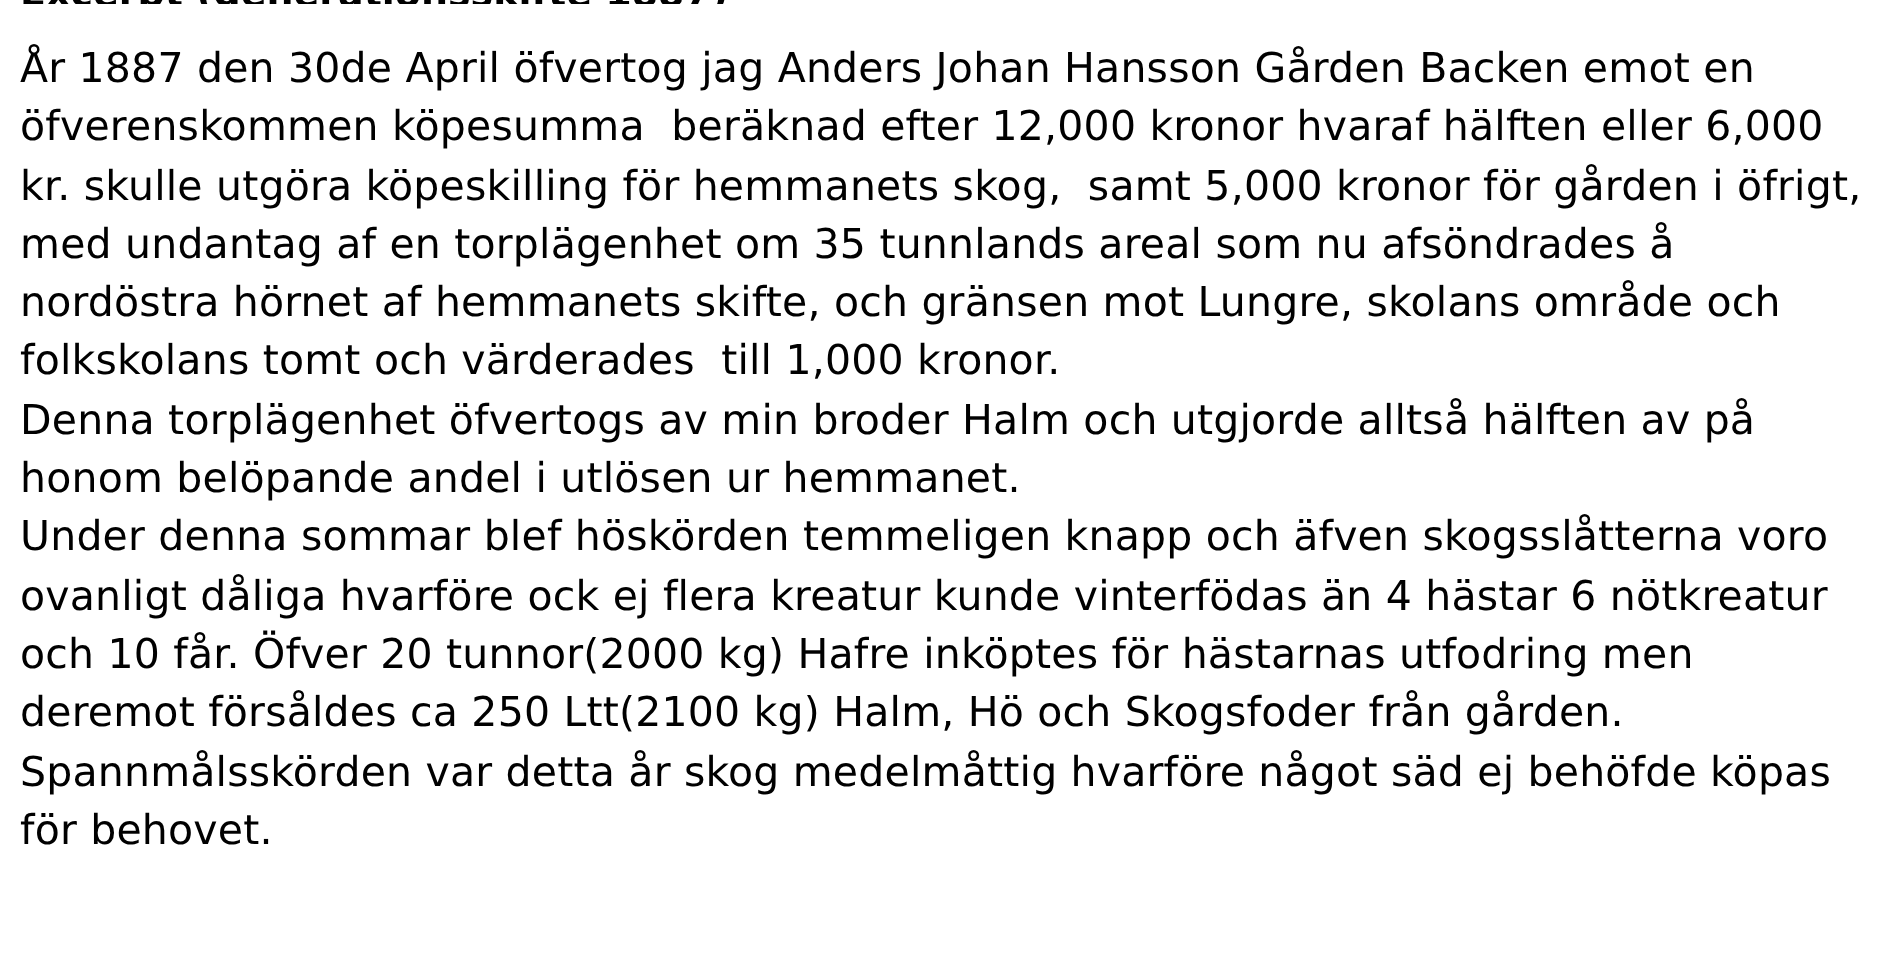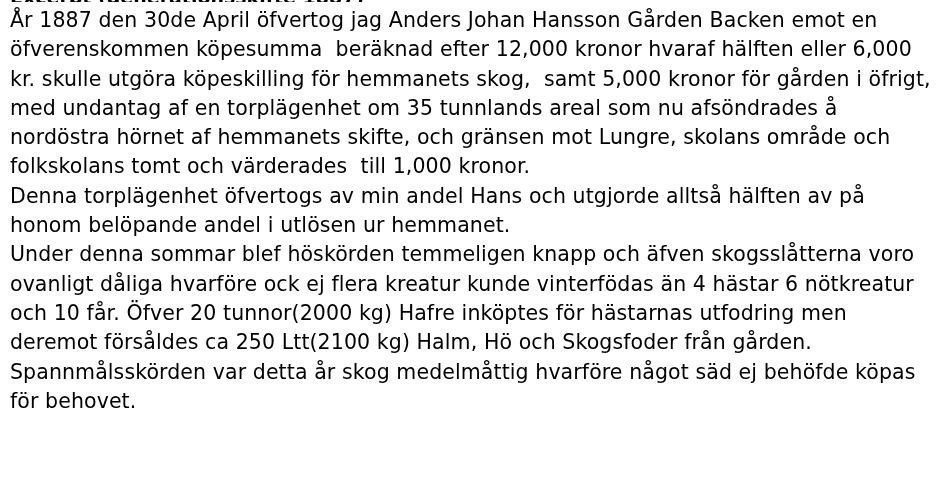--- a/index.html
+++ b/index.html
@@ -28,21 +28,21 @@
     font-size: 19px;
     font-weight: bold;
     color: #000;
     white-space: nowrap;
     overflow: hidden;
     height: 14px;
     line-height: 19px;
   }
   .body-text {
     position: absolute;
-    top: 6px;
+    top: 20px;
     left: 10px;
     right: 8px;
   }
   .para {
     margin: 0;
     font-size: 20.5px;
     line-height: 29.3px;
     letter-spacing: 0.1px;
     color: #000;
     text-align: left;
@@ -51,18 +51,18 @@
 </style>
 </head>
 <body>
 
 <div id="doc">
 
   <div class="clipped-heading">Excerpt (generationsskifte 1887)</div>
 
   <div class="body-text">
     <p class="para">År 1887 den 30de April öfvertog jag Anders Johan Hansson Gården Backen emot en öfverenskommen köpesumma  beräknad efter 12,000 kronor hvaraf hälften eller 6,000 kr. skulle utgöra köpeskilling för hemmanets skog,  samt 5,000 kronor för gården i öfrigt, med undantag af en torplägenhet om 35 tunnlands areal som nu afsöndrades å nordöstra hörnet af hemmanets skifte, och gränsen mot Lungre, skolans område och folkskolans tomt och värderades  till 1,000 kronor.</p>
-    <p class="para">Denna torplägenhet öfvertogs av min andel Hans och utgjorde alltså hälften av på honom belöpande andel i utlösen ur hemmanet.</p>
+    <p class="para">Denna torplägenhet öfvertogs av min broder Halm och utgjorde alltså hälften av på honom belöpande andel i utlösen ur hemmanet.</p>
     <p class="para">Under denna sommar blef höskörden temmeligen knapp och äfven skogsslåtterna voro ovanligt dåliga hvarföre ock ej flera kreatur kunde vinterfödas än 4 hästar 6 nötkreatur och 10 får. Öfver 20 tunnor(2000 kg) Hafre inköptes för hästarnas utfodring men deremot försåldes ca 250 Ltt(2100 kg) Halm, Hö och Skogsfoder från gården.</p>
     <p class="para">Spannmålsskörden var detta år skog medelmåttig hvarföre något säd ej behöfde köpas för behovet.</p>
   </div>
 
 </div>
 
 </body></html>

